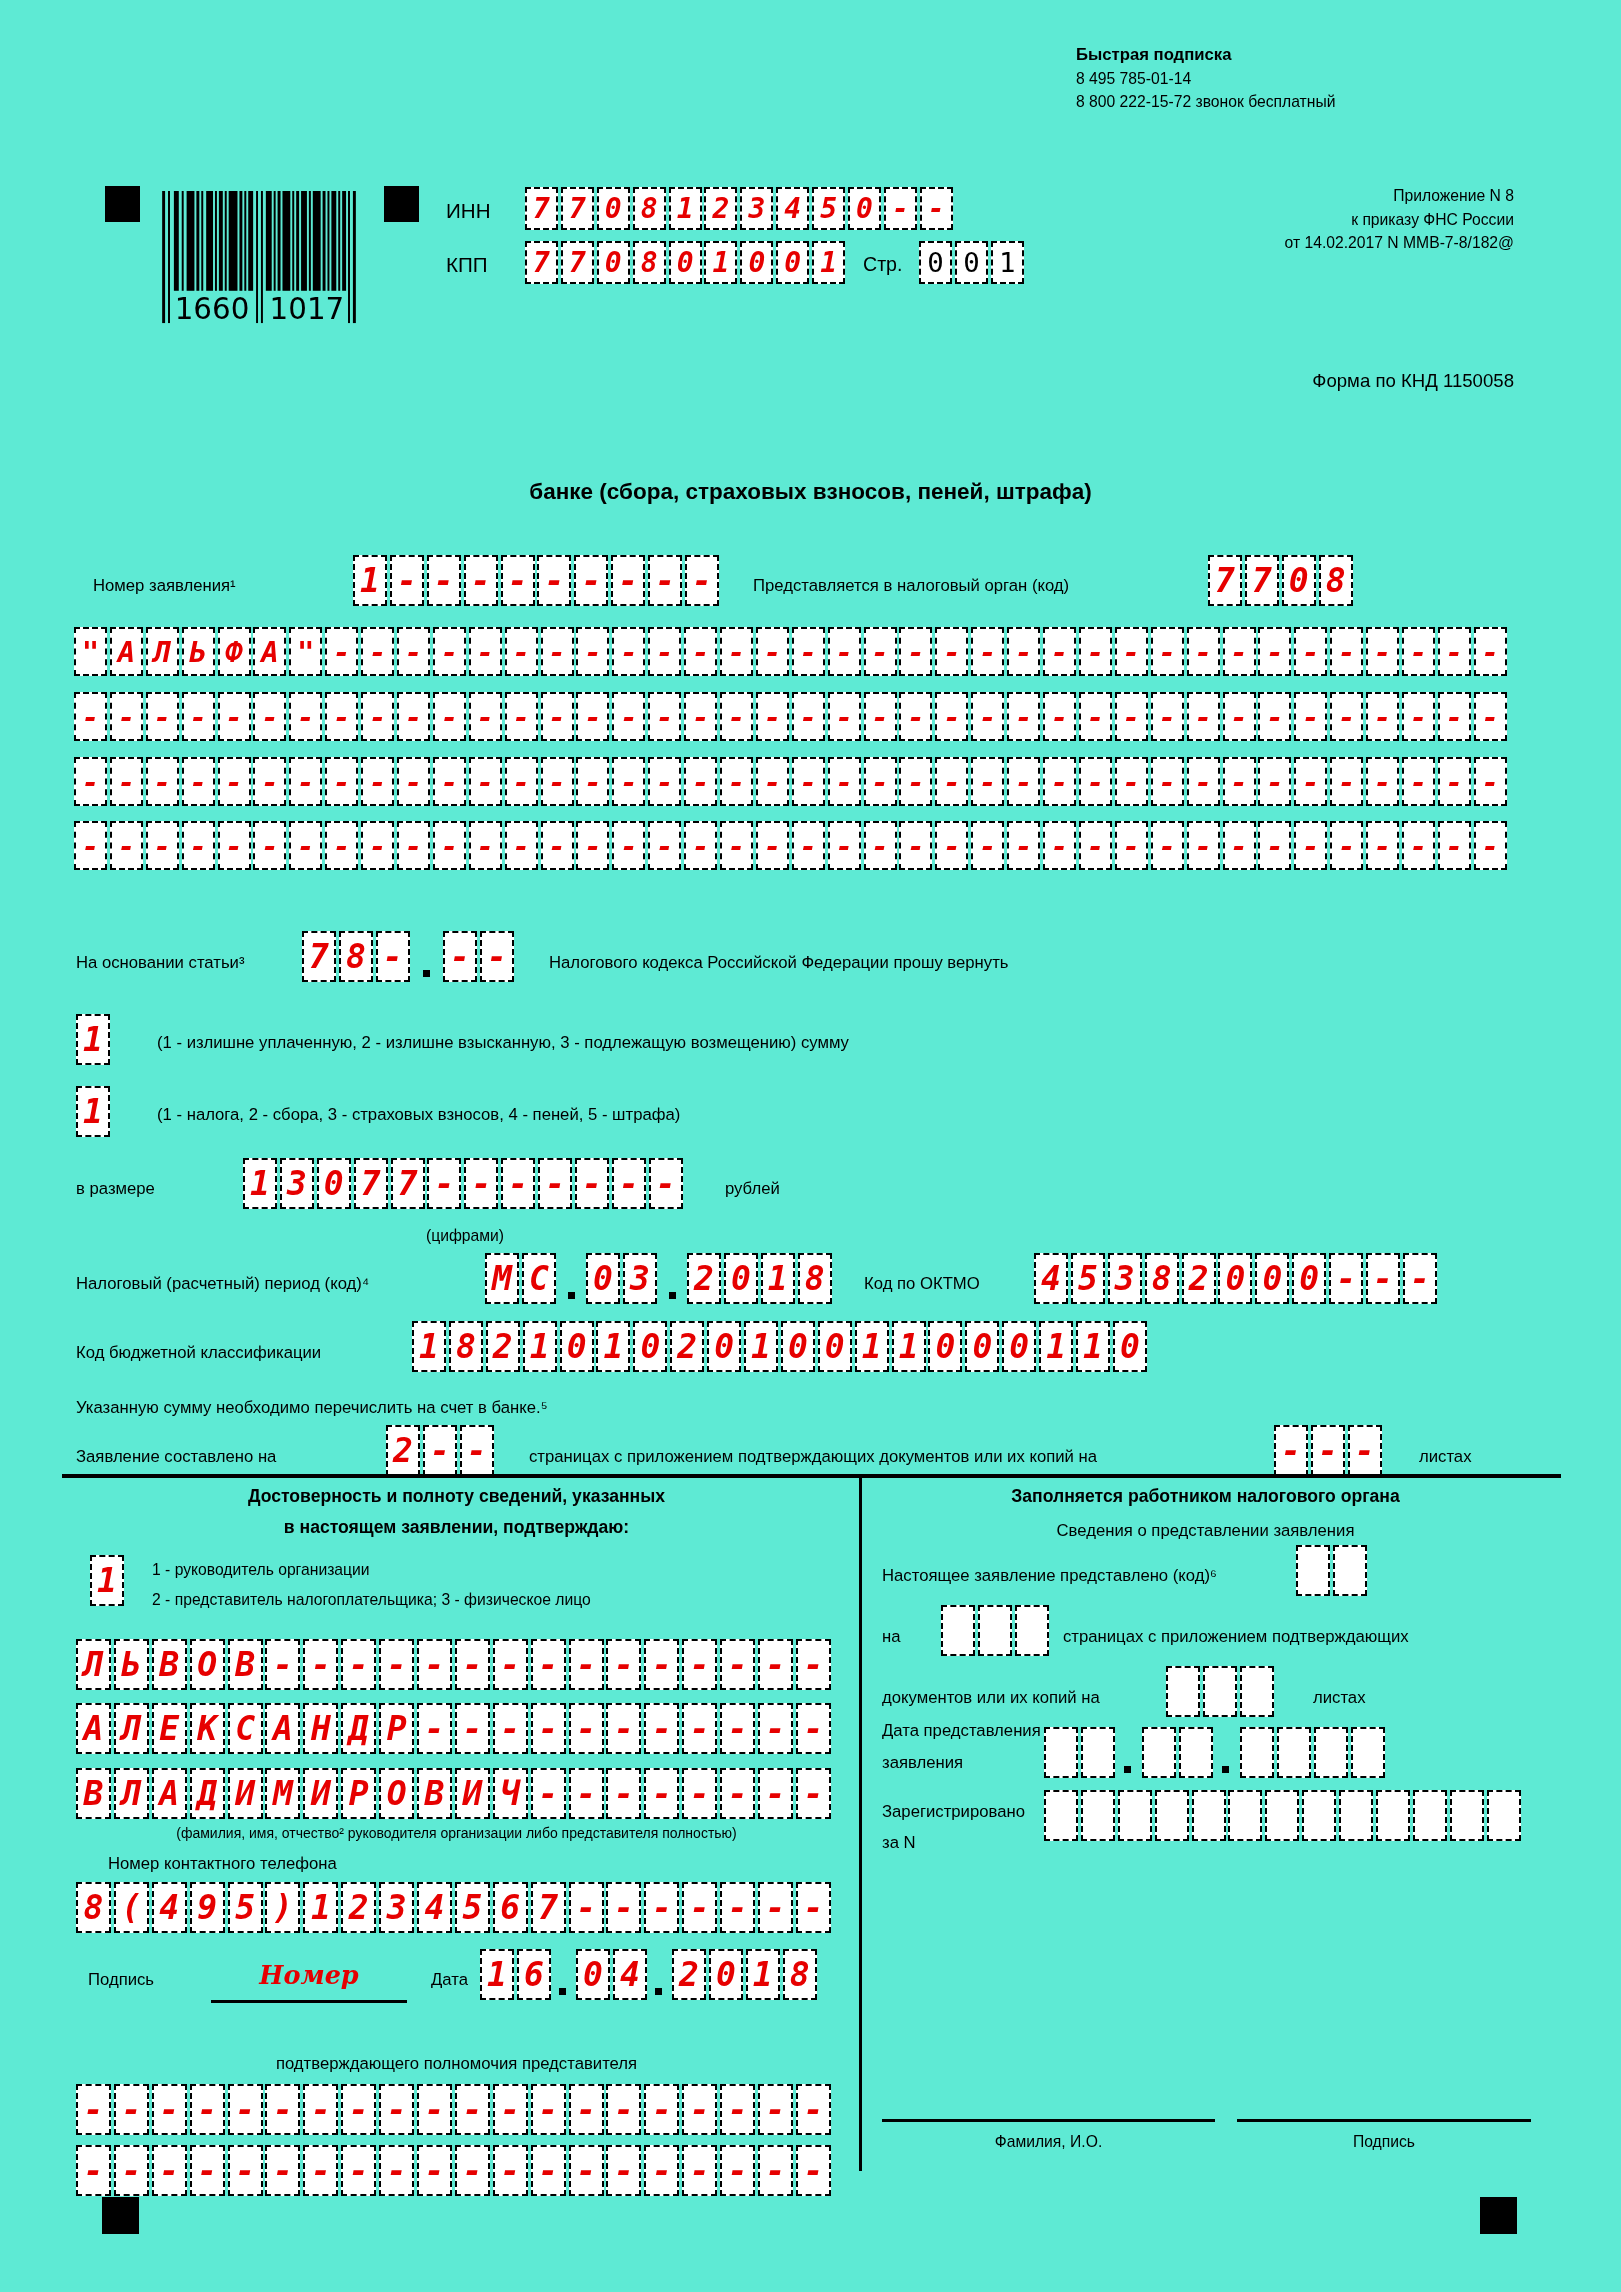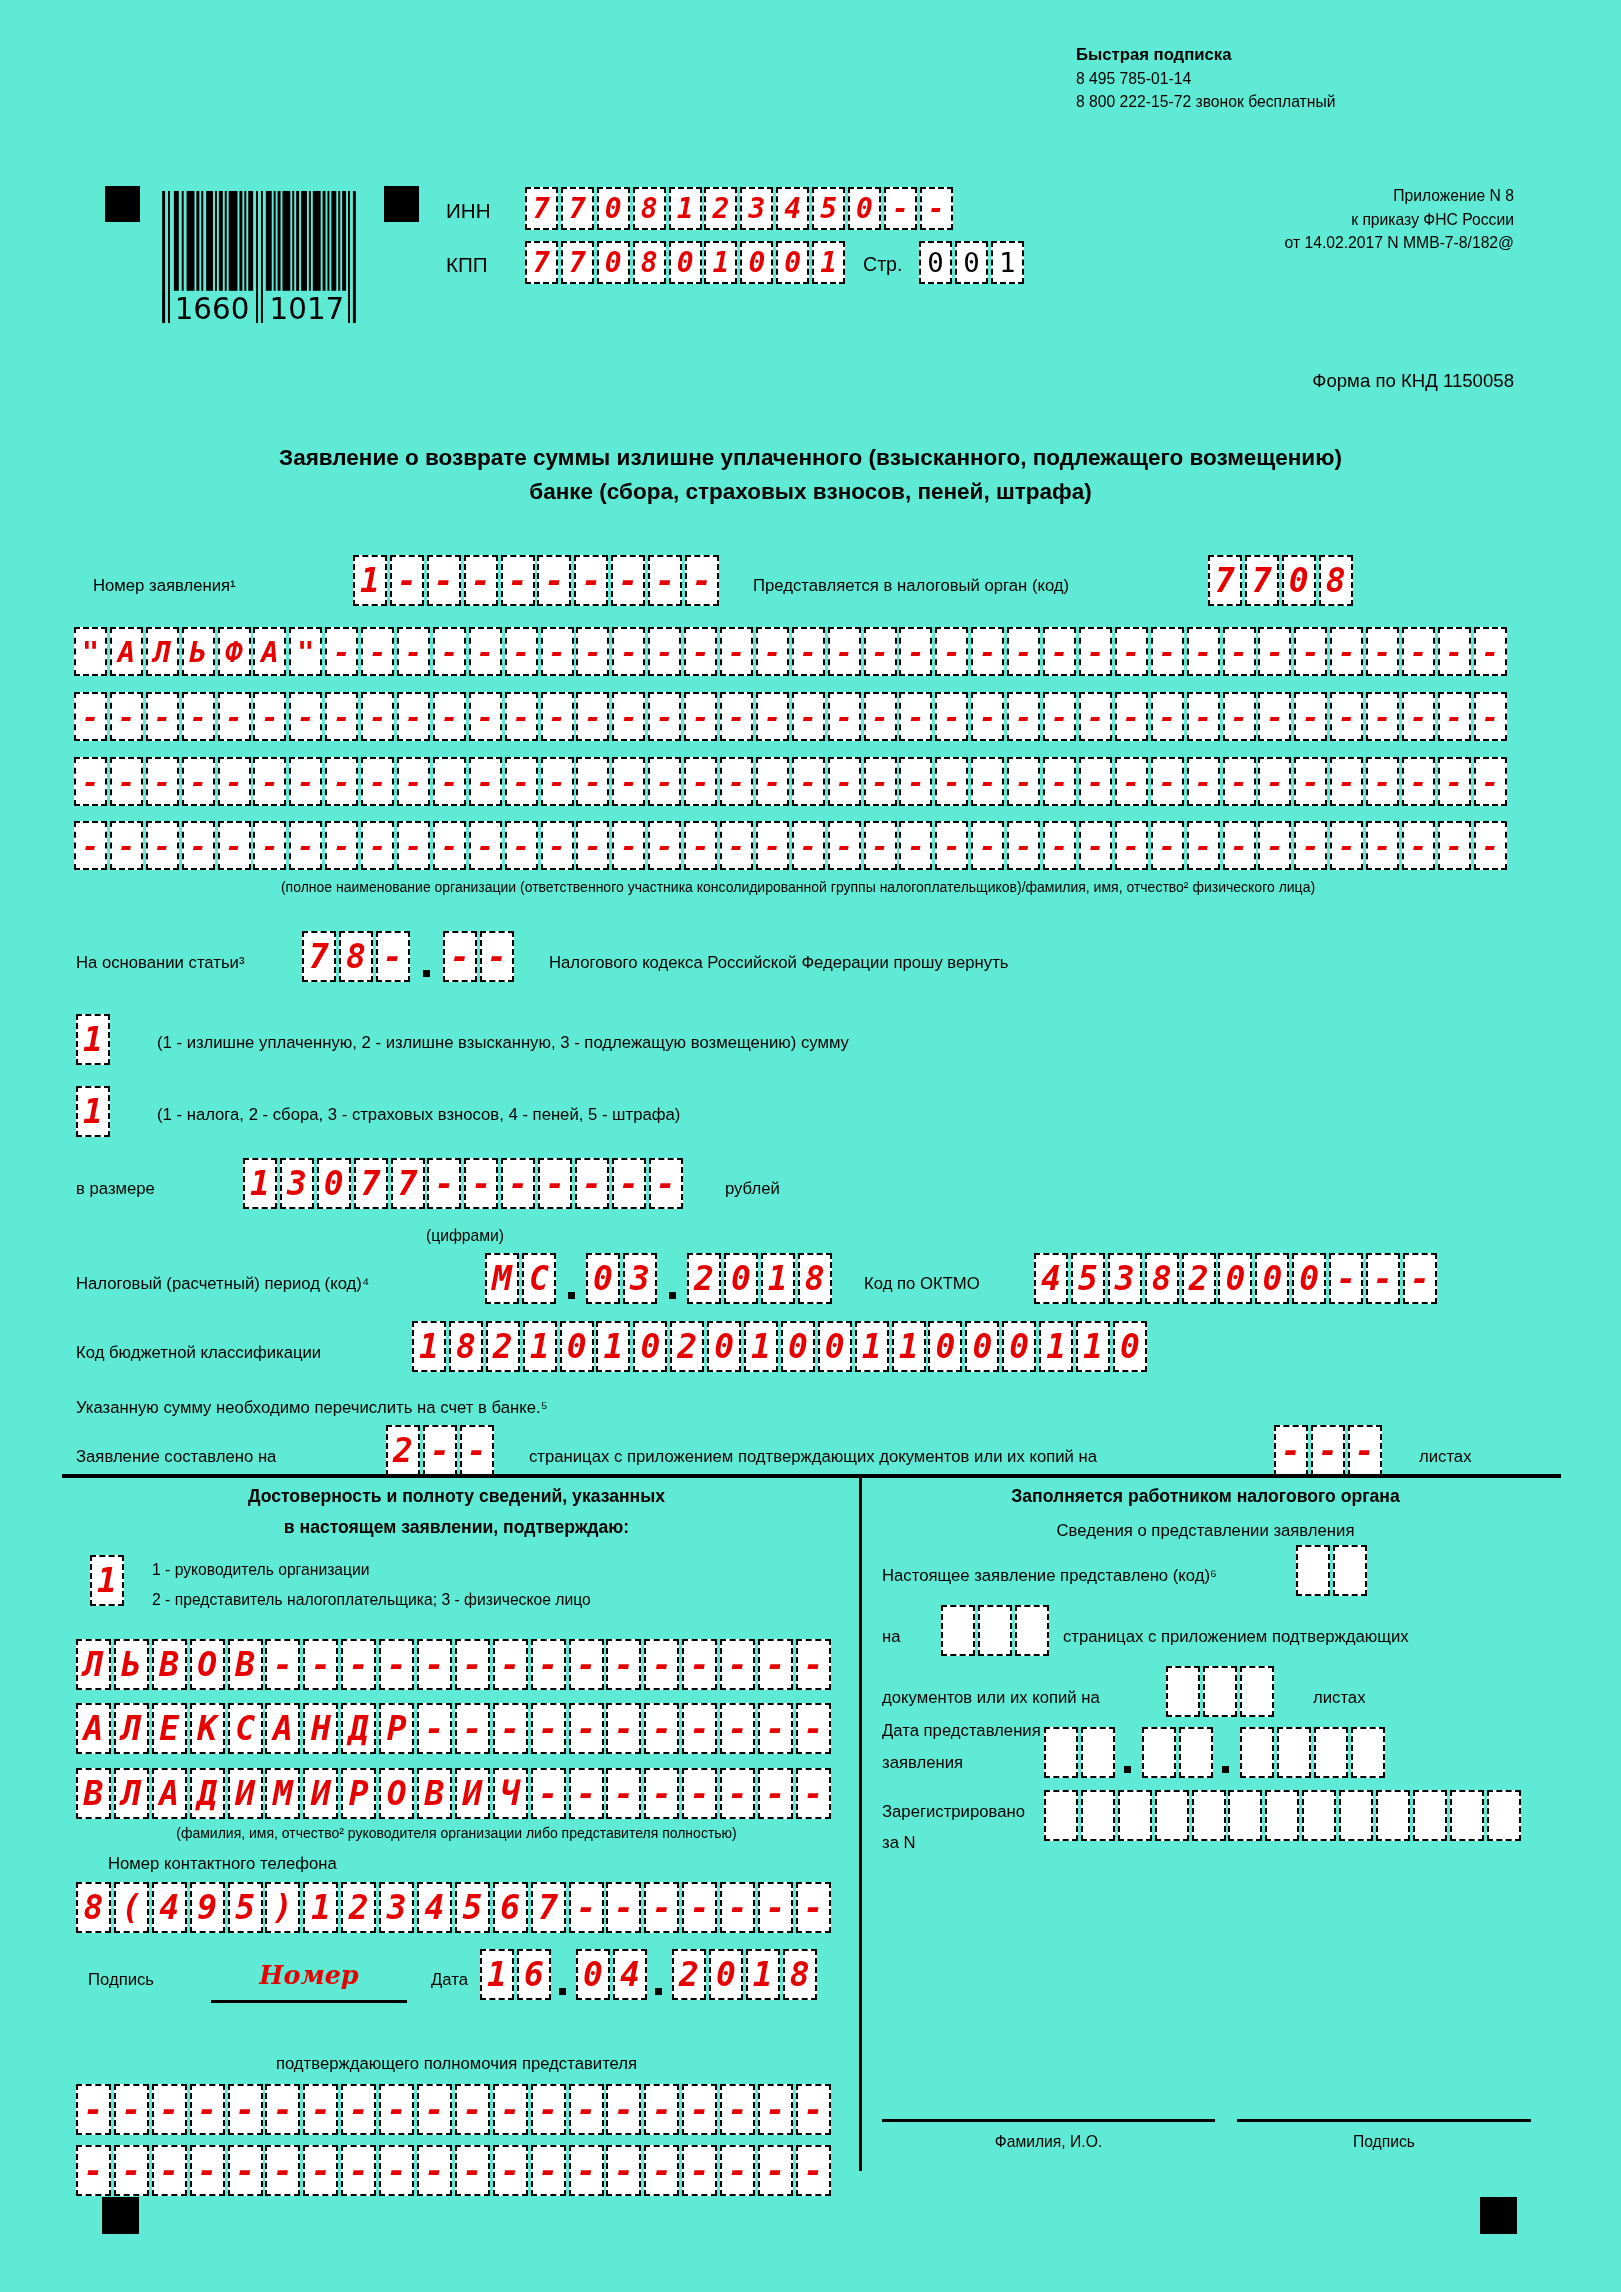--- a/index.html
+++ b/index.html
@@ -123,21 +123,20 @@
       <span class="cell">1</span>
     </div>
 
   <div class="abs right" style="left:1127px;top:184px;width:387px;font-size:15.7px;line-height:23.5px">
     <div>Приложение N 8</div>
     <div>к приказу ФНС России</div>
     <div>от 14.02.2017 N ММВ-7-8/182@</div>
   </div>
   <div class="abs right b19" style="left:1127px;top:370px;width:387px">Форма по КНД 1150058</div>
 
-  <div class="title" style="top:441px">Заявление о возврате суммы излишне уплаченного (взысканного, подлежащего возмещению)</div>
   <div class="title" style="top:475px">банке (сбора, страховых взносов, пеней, штрафа)</div>
 
   <div class="lbl" style="left:93px;top:576px">Номер заявления¹</div>
   <div class="cells cs-lg" style="left:353px;top:555px">
       <span class="cell">1</span>
       <span class="cell">-</span>
       <span class="cell">-</span>
       <span class="cell">-</span>
       <span class="cell">-</span>
       <span class="cell">-</span>
@@ -315,21 +314,20 @@
       <span class="cell">-</span>
       <span class="cell">-</span>
       <span class="cell">-</span>
       <span class="cell">-</span>
       <span class="cell">-</span>
       <span class="cell">-</span>
       <span class="cell">-</span>
       <span class="cell">-</span>
       <span class="cell">-</span>
     </div>
-  <div class="abs center sm" style="left:74px;top:879px;width:1448px">(полное наименование организации (ответственного участника консолидированной группы налогоплательщиков)/фамилия, имя, отчество² физического лица)</div>
 
   <div class="lbl" style="left:76px;top:953px">На основании статьи³</div>
   <div class="cells cs-lg" style="left:302px;top:931px">
       <span class="cell">7</span>
       <span class="cell">8</span>
       <span class="cell">-</span>
     </div>
   <div class="dot" style="left:423px;top:970px"></div>
   <div class="cells cs-lg" style="left:443px;top:931px">
       <span class="cell">-</span>

